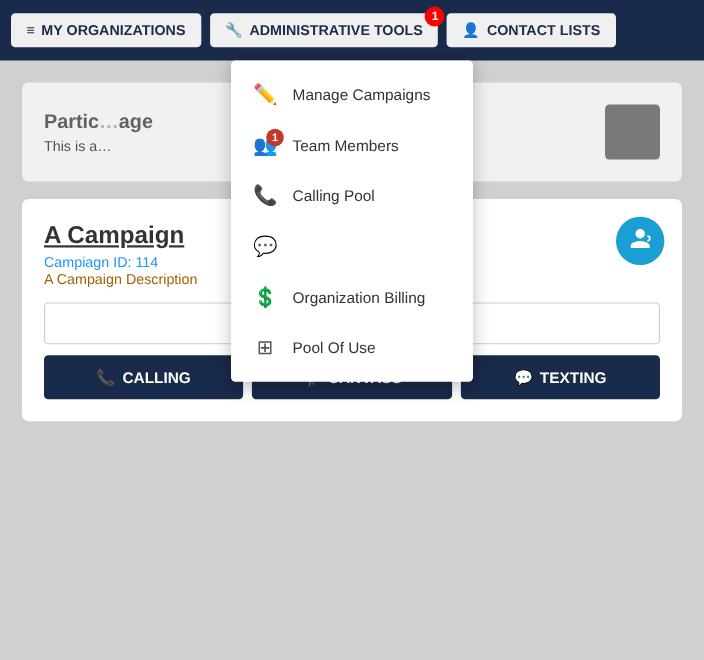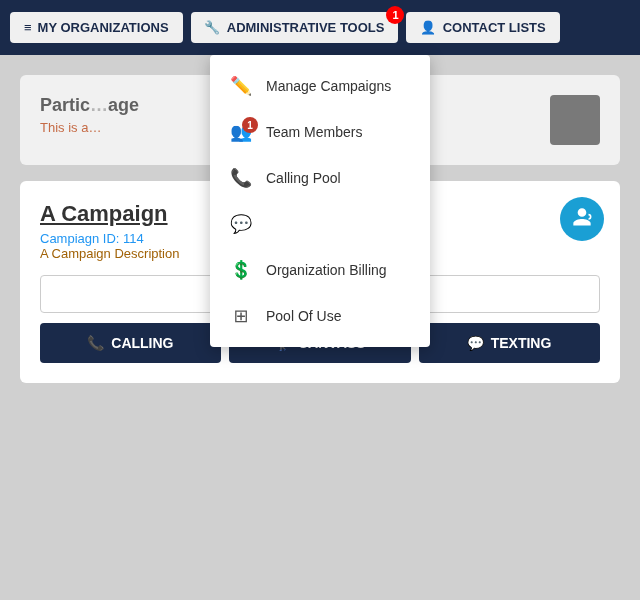--- a/index.html
+++ b/index.html
@@ -63,21 +63,21 @@
       position: relative;
     }
 
     
     .campaign-card-bg {
       background: white;
       border-radius: 6px;
       padding: 20px;
       margin-bottom: 16px;
       display: flex;
-      align-items: flex-start;
+      align-items: center;
       gap: 8px;
       opacity: 0.7;
       position: relative;
     }
 
     .campaign-card-bg .card-img {
       width: 50px;
       height: 50px;
       background: #555;
       border-radius: 4px;
@@ -93,21 +93,21 @@
     }
 
     .campaign-card-bg h3 {
       font-size: 18px;
       color: #333;
       margin-bottom: 4px;
     }
 
     .campaign-card-bg p {
       font-size: 13px;
-      color: #c2410c;
+      color: #0f172a;
     }
 
     
     .campaign-card {
       background: white;
       border-radius: 6px;
       padding: 20px;
       position: relative;
     }
 

